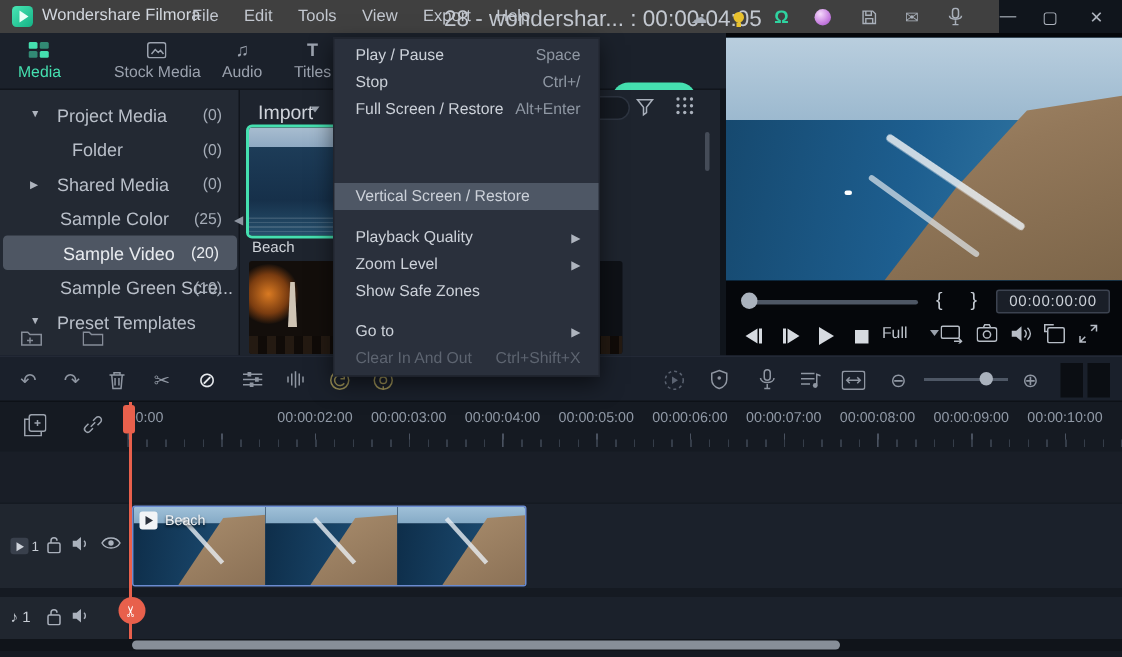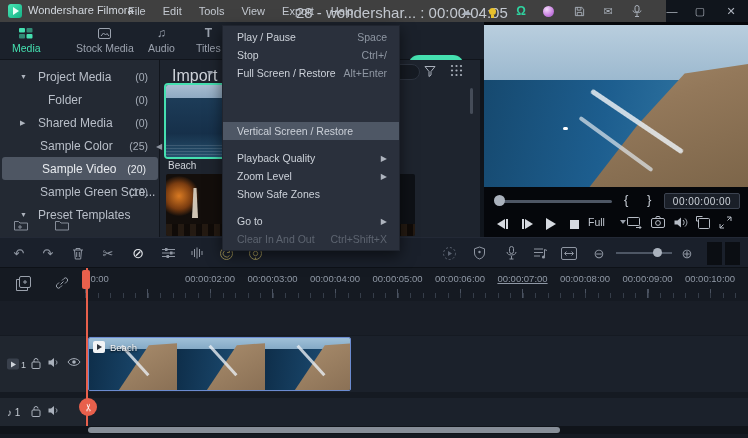--- a/index.html
+++ b/index.html
@@ -49,21 +49,21 @@
   .sb-row .lbl { position:absolute; left:38px; color:#b9bfc9; font-size:12px; white-space:nowrap; }
   .sb-row.lvl2 .lbl { left:40px; }
   .sb-row.sub .lbl { left:48px; }
   .sb-row .cnt { position:absolute; right:12px; color:#a6adb8; font-size:10.5px; }
   .sb-row.selected { background:#4e5663; border-radius:3px; margin:0 2px; }
   .sb-row.selected .lbl, .sb-row.selected .cnt { color:#e8ebef; }
   .sb-folders { position:absolute; left:0; bottom:2px; width:160px; height:16px; }
 
   
   .media-panel { position:absolute; left:160px; top:60px; width:320px; height:177px; background:#1e242e; }
-  .import-lbl { position:absolute; left:12px; top:7px; color:#cfd3da; font-size:16px; }
+  .import-lbl { position:absolute; left:12px; top:7px; color:#cfd3da; font-size:13px; }
   .import-arrow { position:absolute; left:47px; top:11px; border-top:4px solid #9aa1ac;
                   border-left:3.5px solid transparent; border-right:3.5px solid transparent; }
   .search-box { position:absolute; left:225px; top:4px; width:35px; height:16px; background:#161b23;
                 border:1px solid #2d3440; border-radius:8px; }
   .mp-tool { position:absolute; top:4px; width:16px; height:16px; color:#aab1bc; }
   .thumb { position:absolute; width:62px; border-radius:2px; overflow:hidden; background:#0e1116; }
   .thumb.selected { outline:2px solid #45e0b0; }
   .beach-sky { position:absolute; left:0; top:0; right:0; height:18%; background:linear-gradient(#a8bdd0,#8fa9c2); }
   .beach-sea { position:absolute; left:0; top:18%; right:0; bottom:0;
                background:linear-gradient(#1d3c58,#16304a 60%,#27516e); }
@@ -565,21 +565,21 @@
         </svg>
     </span>
     <div id="ruler">
         <span class="ruler-label" style="left: 97px;">00:00</span>
         <span class="ruler-label" style="left: 151px; margin-top: 42px;">00:00:01:00</span>
         <span class="ruler-label" style="left: 210px;">00:00:02:00</span>
         <span class="ruler-label" style="left: 272.5px;">00:00:03:00</span>
         <span class="ruler-label" style="left: 335px;">00:00:04:00</span>
         <span class="ruler-label" style="left: 397.5px;">00:00:05:00</span>
         <span class="ruler-label" style="left: 460px;">00:00:06:00</span>
-        <span class="ruler-label" style="left: 522.5px; text-decoration: underline;">00:00:07:00</span>
+        <span class="ruler-label" style="left: 522.5px;">00:00:07:00</span>
         <span class="ruler-label" style="left: 585px;">00:00:08:00</span>
         <span class="ruler-label" style="left: 647.5px;">00:00:09:00</span>
         <span class="ruler-label" style="left: 710px;">00:00:10:00</span>
       </div>
     <div class="ticks-major"></div>
     <div class="ticks-minor"></div>
 
     <div class="track-empty"></div>
 
     <div class="track" style="top:68px; height:56px;">

